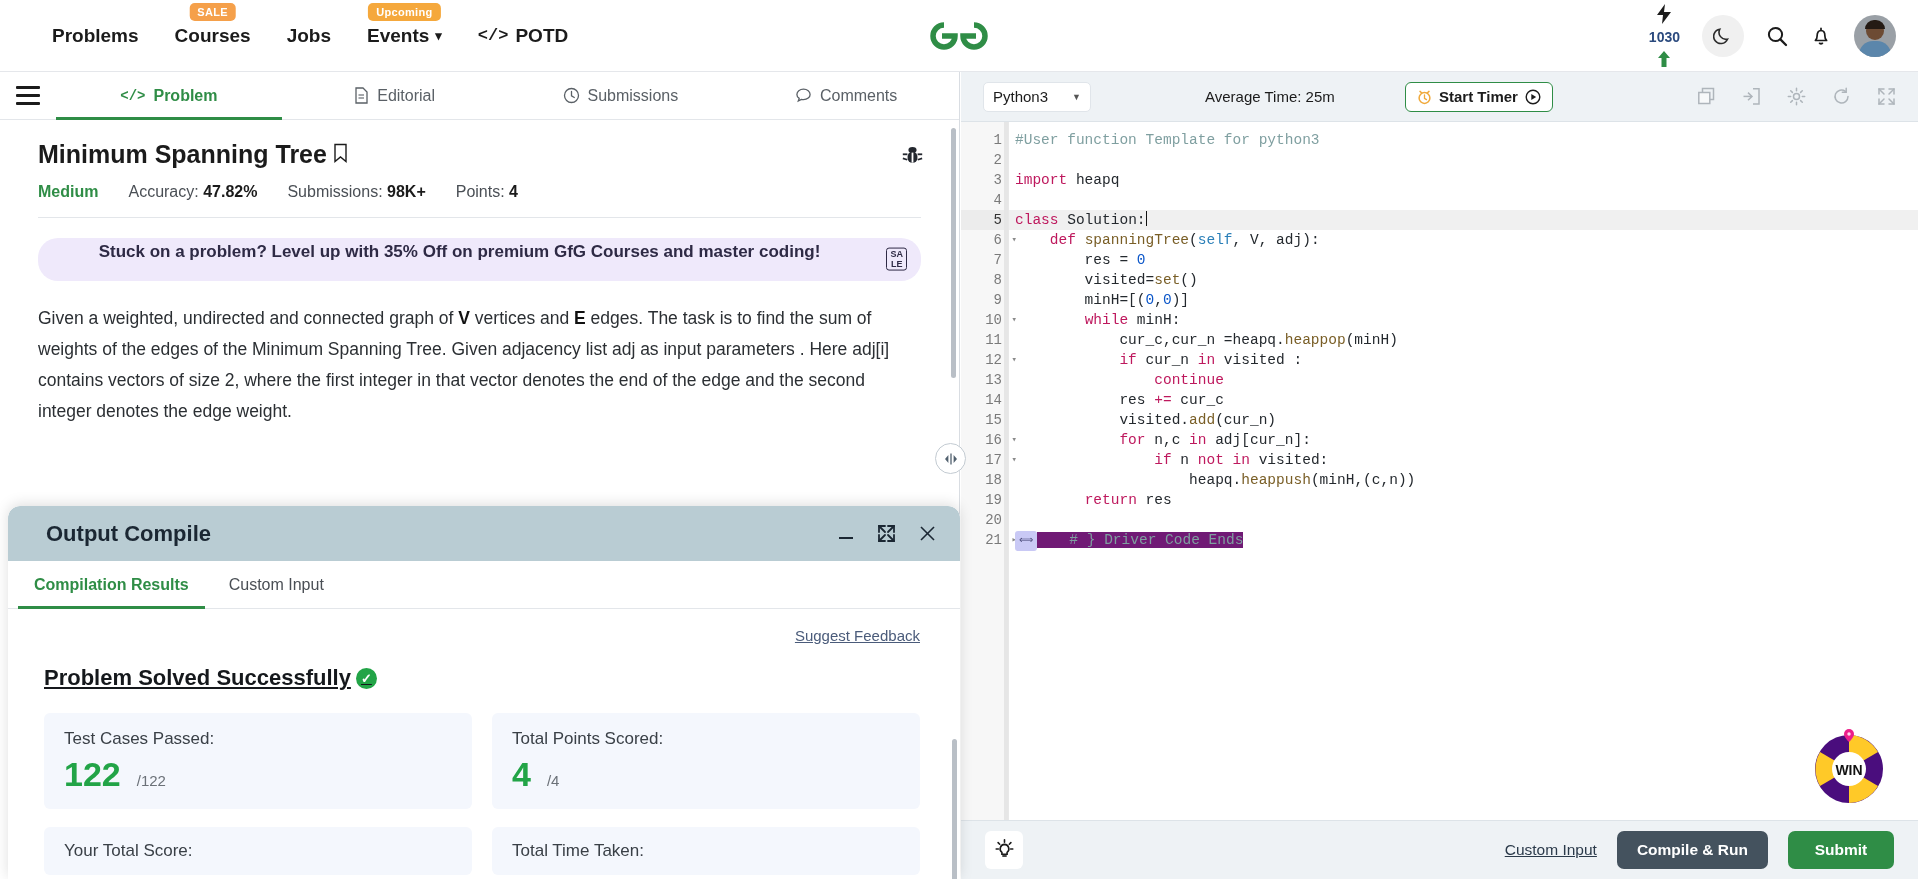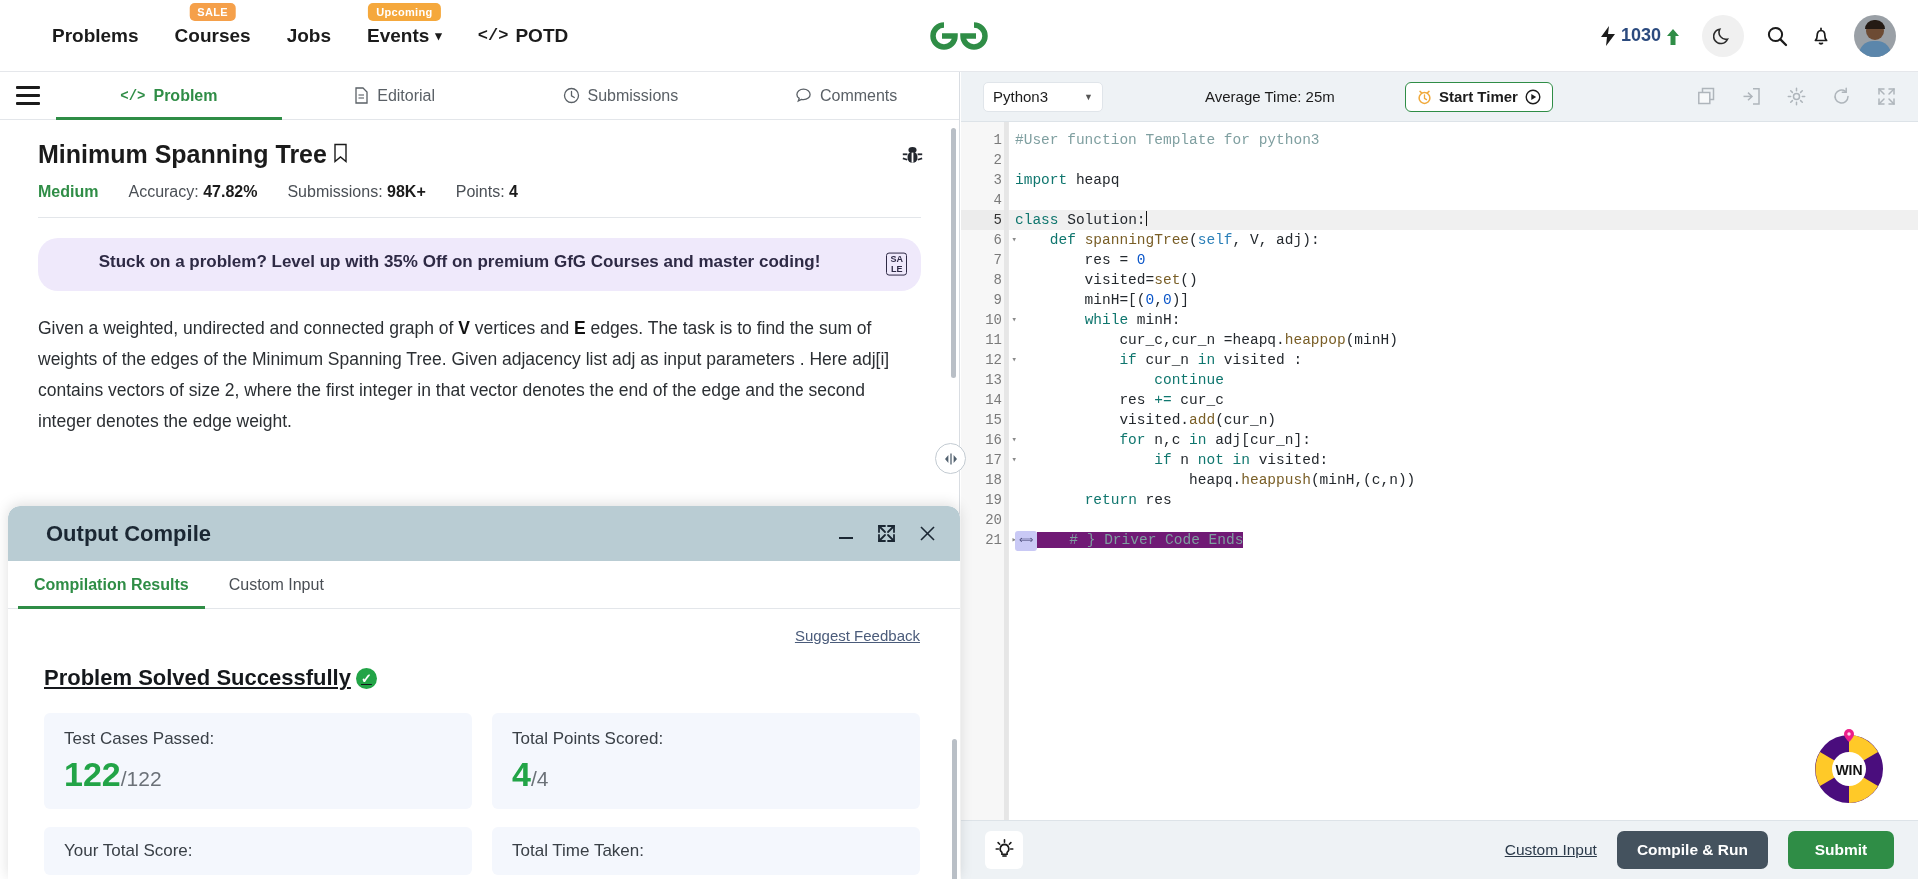--- a/index.html
+++ b/index.html
@@ -34,21 +34,21 @@
   .potd { display:flex; align-items:center; gap:7px; }
   .code-glyph { font-family: "Liberation Mono", monospace; font-weight: 700; font-size: 17px; }
 
   .logo-wrap {
     position: absolute; left: 50%; transform: translateX(-50%);
     display: flex; align-items: center;
   }
   .nav-right {
     position: absolute; right: 22px; display: flex; align-items: center; gap: 22px;
   }
-  .streak { display: flex; align-items: flex-end; gap: 5px; font-size: 18px; font-weight: 600; }
+  .streak { display: flex; align-items: center; gap: 5px; font-size: 14px; font-weight: 600; flex-direction: column; }
   .streak-num { color: #2b4a7e; }
   .moon-btn {
     width: 42px; height: 42px; border-radius: 50%; background: #f0f0f0;
     display: flex; align-items: center; justify-content: center; cursor: pointer;
   }
   .icon-btn { cursor: pointer; display: flex; align-items: center; justify-content: center; }
   .avatar {
     width: 42px; height: 42px; border-radius: 50%;
     background: #9aa0a6; overflow: hidden; position: relative; cursor: pointer;
   }
@@ -90,21 +90,21 @@
   .meta-row {
     display: flex; align-items: center; gap: 30px; margin-top: 14px;
     font-size: 16px; color: #4a4f55;
   }
   .meta-row .diff { color: #2f8d46; font-weight: 700; }
   .meta-row b { color: #1b1b1b; }
   .rule { height:1px; background:#e3e6ea; margin: 16px 38px 0 38px; }
 
   .promo {
     margin: 20px 38px 4px 38px; background: #efe9fb; border-radius: 20px;
-    padding: 12px 64px 16px 24px; position: relative;
+    padding: 2px 64px 16px 24px; position: relative;
     text-align: center; font-size: 17px; font-weight: 700; color: #2e2a45; line-height: 1.45;
   }
   .promo-badge {
     position: absolute; right: 14px; top: 50%; transform: translateY(-50%);
     border: 1px solid #2e2a45; border-radius: 3px; padding: 1px 3px;
     font-size: 9px; font-weight: 700; line-height: 1.05; text-align: center; color: #2e2a45;
   }
   .prob-body {
     margin: 22px 38px 0 38px; font-size: 17.5px; line-height: 1.78; color: #2b2f33;
   }
@@ -160,39 +160,39 @@
     width: 21px; height: 21px; border-radius: 50%; background: #22a447;
     display: flex; align-items: center; justify-content: center;
     color: #fff; font-size: 13px; font-weight: 700;
   }
   .cards { display: flex; gap: 20px; margin-top: 22px; }
   .card {
     flex: 1; background: #f4f7fd; border-radius: 6px; padding: 16px 20px 18px 20px;
   }
   .card-label { font-size: 17px; color: #3a4047; }
   .card-val { margin-top: 8px; font-size: 34px; font-weight: 700; color: #22a447; line-height: 1; }
-  .card-val small { font-size: 21px; font-weight: 400; color: #6b7178; }
+  .card-val small { font-size: 15px; font-weight: 400; color: #6b7178; margin-left: 16px; }
   .cards.second { margin-top: 18px; }
   .cards.second .card { padding: 14px 20px; }
   .ow-scroll {
     position: absolute; right: 3px; top: 130px; width: 5px; height: 170px;
     background: #b9bfc6; border-radius: 3px;
   }
 
   
   #rightpanel {
     position: absolute; left: 961px; top: 72px; width: 957px; height: 807px;
     background: #fff; display: flex; flex-direction: column;
   }
   #edtoolbar {
     height: 50px; background: #eef2f5; border-bottom: 1px solid #dde3e8;
     display: flex; align-items: center; position: relative; flex: none;
   }
   .lang-select {
-    margin-left: 22px; width: 120px; height: 30px; background: #fff;
+    margin-left: 22px; width: 108px; height: 30px; background: #fff;
     border-radius: 5px; border: 1px solid #e0e5ea; display: flex; align-items: center;
     justify-content: space-between; padding: 0 9px; font-size: 15px; color: #1b1b1b; cursor: pointer;
   }
   .avg-time { position: absolute; left: 244px; font-size: 15px; color: #1b1b1b; white-space: nowrap; }
   .timer-btn {
     position: absolute; left: 444px; height: 30px; border: 1.5px solid #2f8d46;
     border-radius: 6px; background: #fff; display: flex; align-items: center; gap: 7px;
     padding: 0 11px; font-size: 15px; font-weight: 700; color: #1b1b1b; cursor: pointer;
   }
   .ed-icons { position: absolute; right: 22px; display: flex; align-items: center; gap: 26px; }
@@ -211,21 +211,21 @@
   .gline.cur { background: #ececec; color: #333; }
   .gline .fold {
     position: absolute; right: -9px; top: 0; width: 10px; color: #8a8a8a; font-size: 9px;
   }
   .codelines { flex: 1; padding-top: 8px; position: relative; }
   .cline {
     height: 20px; line-height: 20px; font-family: "Liberation Mono", monospace;
     font-size: 14.5px; white-space: pre; color: #24292e; padding-left: 6px;
   }
   .cline.cur { background: #f0f0f0; }
-  .kw { color: #0f766e; }
+  .kw { color: #be185d; }
   .cm { color: #7f9fa0; }
   .fn { color: #795e26; }
   .num { color: #0b56c9; }
   .sf { color: #2a7fb8; }
   .caret { display:inline-block; width:1px; height:15px; background:#111; vertical-align:-2px; }
   .fold-chip {
     display: inline-block; background: #c9c9f5; border-radius: 3px;
     padding: 0 4px; font-size: 10px; color: #3a3a6a; vertical-align: 1px;
   }
   .hl { background: #701a75; padding-left: 32px; }

